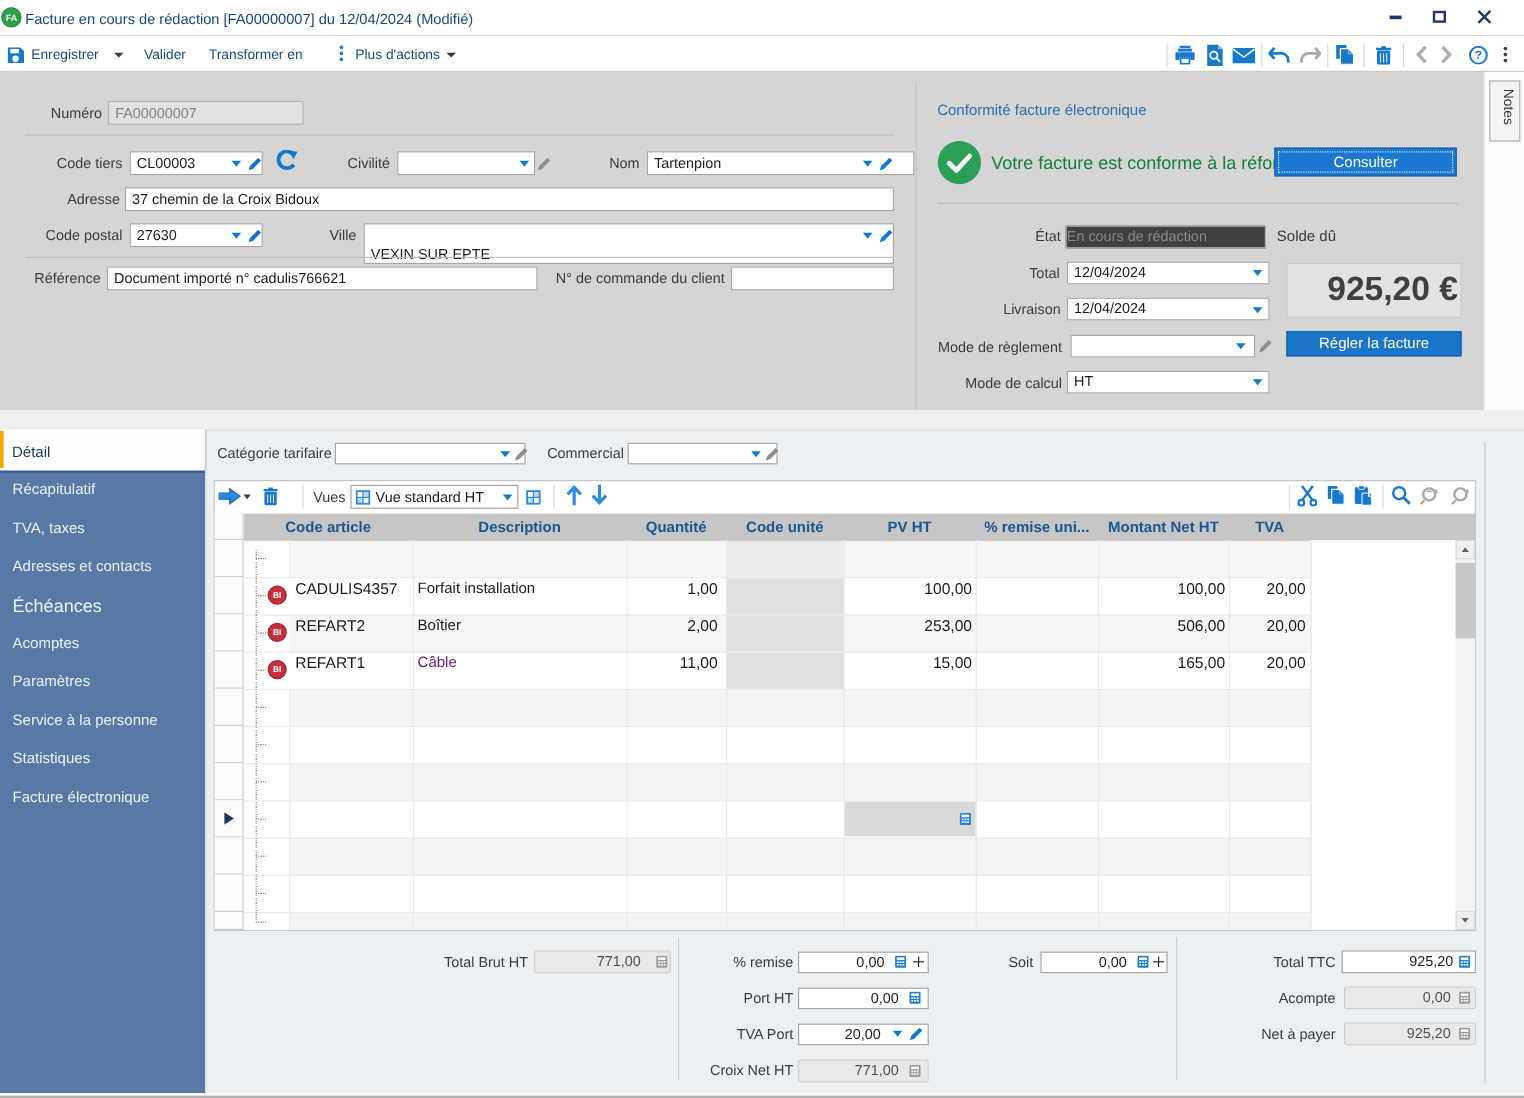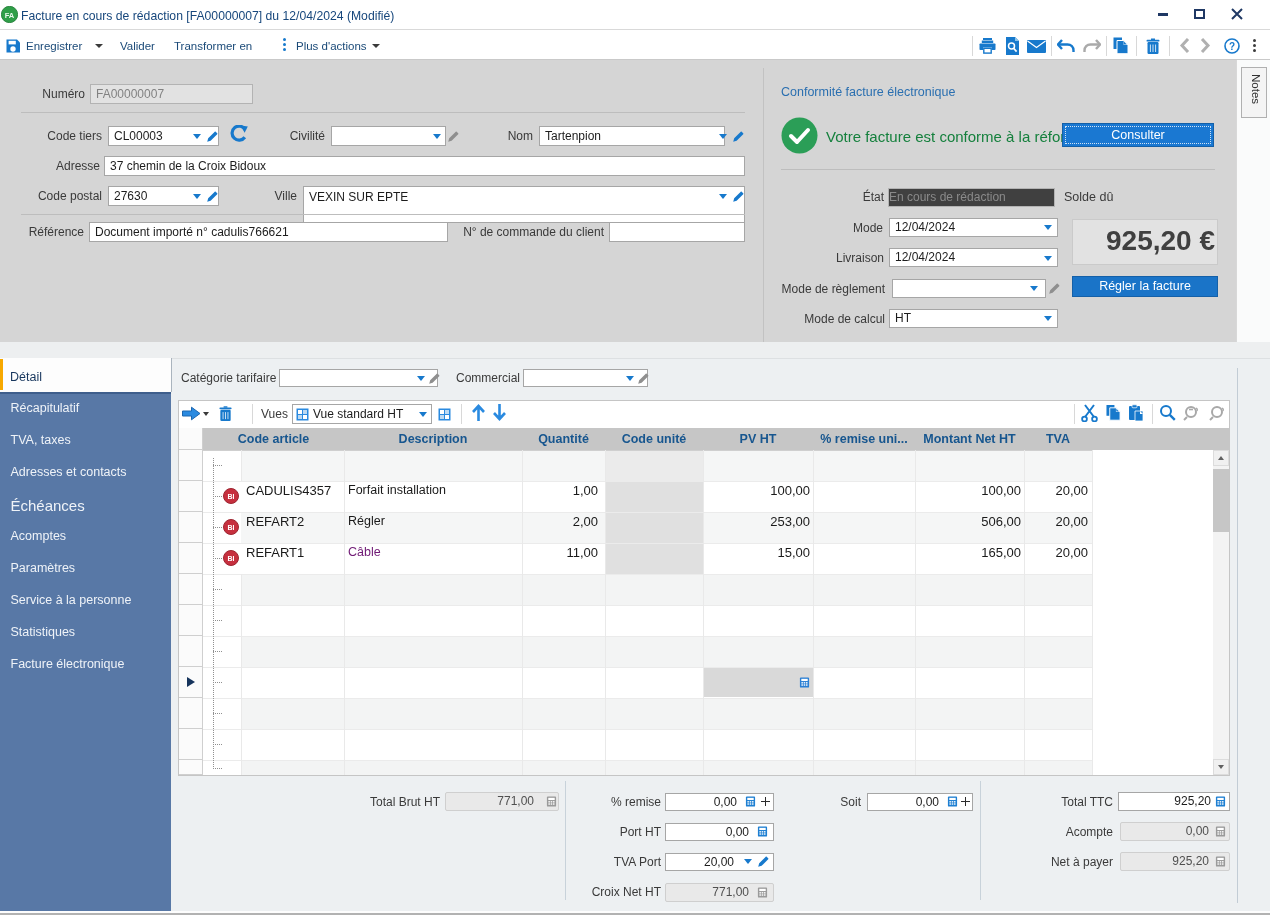--- a/index.html
+++ b/index.html
@@ -99,35 +99,35 @@
     <path d="M14.8 12.2a7 7 0 1 1 0.4-7.5" fill="none" stroke="#1779cc" stroke-width="3.2"></path>
     <path d="M10.8 0.6l7 0.8-3.2 6.3z" fill="#1779cc"></path>
   </svg>
 <div style="position:absolute;right:945px;top:127px;height:18px;line-height:18px;font-size:12px;color:#3a3a3a;white-space:nowrap">Civilité</div>
 <div style="position:absolute;left:331px;top:126px;width:115px;height:20px;background:#fff;border:1px solid #a6a6a6"></div>
 <div style="position:absolute;left:433px;top:133.5px;width:0;height:0;border-left:4px solid transparent;border-right:4px solid transparent;border-top:5px solid #1779cc"></div>
 <svg style="position:absolute;left:447px;top:129.5px" width="13" height="13" viewBox="0 0 16 16">
     <path d="M1.5 14.5l1.2-4.2 8.1-8.1c.3-.3.8-.3 1.1 0l1.9 1.9c.3.3.3.8 0 1.1l-8.1 8.1z" fill="#8f8f8f"></path>
   </svg>
 <div style="position:absolute;right:737px;top:127px;height:18px;line-height:18px;font-size:12px;color:#3a3a3a;white-space:nowrap">Nom</div>
-<div style="position:absolute;left:539px;top:126px;width:186px;height:20px;background:#fff;border:1px solid #a6a6a6;font-size:12px;color:#1c1c1c;line-height:18px;padding:0 5px">Tartenpion</div>
+<div style="position:absolute;left:539px;top:126px;width:223px;height:20px;background:#fff;border:1px solid #a6a6a6;font-size:12px;color:#1c1c1c;line-height:18px;padding:0 5px">Tartenpion</div>
 <div style="position:absolute;left:719px;top:133.5px;width:0;height:0;border-left:4px solid transparent;border-right:4px solid transparent;border-top:5px solid #1779cc"></div>
 <svg style="position:absolute;left:732px;top:129.5px" width="13" height="13" viewBox="0 0 16 16">
     <path d="M1.5 14.5l1.2-4.2 8.1-8.1c.3-.3.8-.3 1.1 0l1.9 1.9c.3.3.3.8 0 1.1l-8.1 8.1z" fill="#1779cc"></path>
   </svg>
 <div style="position:absolute;right:1170px;top:157px;height:18px;line-height:18px;font-size:12px;color:#3a3a3a;white-space:nowrap">Adresse</div>
 <div style="position:absolute;left:104px;top:156px;width:641px;height:20px;background:#fff;border:1px solid #a6a6a6;font-size:12px;color:#1c1c1c;line-height:18px;padding:0 5px">37 chemin de la Croix Bidoux</div>
 <div style="position:absolute;right:1168px;top:187px;height:18px;line-height:18px;font-size:12px;color:#3a3a3a;white-space:nowrap">Code postal</div>
 <div style="position:absolute;left:108px;top:186px;width:111px;height:20px;background:#fff;border:1px solid #a6a6a6;font-size:12px;color:#1c1c1c;line-height:18px;padding:0 5px">27630</div>
 <div style="position:absolute;left:193px;top:193.5px;width:0;height:0;border-left:4px solid transparent;border-right:4px solid transparent;border-top:5px solid #1779cc"></div>
 <svg style="position:absolute;left:206px;top:189.5px" width="13" height="13" viewBox="0 0 16 16">
     <path d="M1.5 14.5l1.2-4.2 8.1-8.1c.3-.3.8-.3 1.1 0l1.9 1.9c.3.3.3.8 0 1.1l-8.1 8.1z" fill="#1779cc"></path>
   </svg>
 <div style="position:absolute;right:973px;top:187px;height:18px;line-height:18px;font-size:12px;color:#3a3a3a;white-space:nowrap">Ville</div>
-<div style="position:absolute;left:303px;top:186px;width:442px;height:37px;background:#fff;border:1px solid #a6a6a6;font-size:12px;color:#1c1c1c;line-height:18px;padding:1px 5px">VEXIN SUR EPTE</div>
+<div style="position:absolute;left:303px;top:186px;width:442px;height:20px;background:#fff;border:1px solid #a6a6a6;font-size:12px;color:#1c1c1c;line-height:18px;padding:16px 5px">VEXIN SUR EPTE</div>
 <div style="position:absolute;left:719px;top:193.5px;width:0;height:0;border-left:4px solid transparent;border-right:4px solid transparent;border-top:5px solid #1779cc"></div>
 <svg style="position:absolute;left:732px;top:189.5px" width="13" height="13" viewBox="0 0 16 16">
     <path d="M1.5 14.5l1.2-4.2 8.1-8.1c.3-.3.8-.3 1.1 0l1.9 1.9c.3.3.3.8 0 1.1l-8.1 8.1z" fill="#1779cc"></path>
   </svg>
 <div style="position:absolute;left:21px;top:214px;width:724px;height:1px;background:#bdbdbd"></div>
 <div style="position:absolute;right:1186px;top:223px;height:18px;line-height:18px;font-size:12px;color:#3a3a3a;white-space:nowrap">Référence</div>
 <div style="position:absolute;left:89px;top:222px;width:359px;height:20px;background:#fff;border:1px solid #a6a6a6;font-size:12px;color:#1c1c1c;line-height:18px;padding:0 5px">Document importé n° cadulis766621</div>
 <div style="position:absolute;right:666px;top:223px;height:18px;line-height:18px;font-size:12px;color:#3a3a3a;white-space:nowrap">N° de commande du client</div>
 <div style="position:absolute;left:609px;top:222px;width:136px;height:20px;background:#fff;border:1px solid #a6a6a6"></div>
 <div style="position:absolute;left:763px;top:68px;width:1px;height:274px;background:#c2c2c2"></div>
@@ -136,21 +136,21 @@
     <circle cx="18.5" cy="18.5" r="18" fill="#2b9e57"></circle>
     <path d="M10 19l6 6 11-12" fill="none" stroke="#fff" stroke-width="4" stroke-linecap="round" stroke-linejoin="round"></path>
   </svg>
 <div style="position:absolute;left:826px;top:128px;font-size:15px;color:#15803d;white-space:nowrap">Votre facture est conforme à la réforme</div>
 <div style="position:absolute;left:1062px;top:123px;width:152px;height:24px;background:#1a78d2;border:1px solid #1460a8"></div>
 <div style="position:absolute;left:1065px;top:126px;width:146px;height:18px;border:1px dotted #cfe2f4;color:#fff;font-size:12.5px;text-align:center;line-height:17px">Consulter</div>
 <div style="position:absolute;left:781px;top:169px;width:434px;height:1px;background:#bdbdbd"></div>
 <div style="position:absolute;right:386px;top:188px;height:18px;line-height:18px;font-size:12px;color:#3a3a3a;white-space:nowrap">État</div>
 <div style="position:absolute;left:888px;top:188px;width:167px;height:19px;background:#404040;border:1px solid #b3b3b3;font-size:12px;color:#8a8a8a;line-height:17px;padding:0 0">En cours de rédaction</div>
 <div style="position:absolute;left:1064px;top:190px;font-size:12.5px;color:#3a3a3a;white-space:nowrap">Solde dû</div>
-<div style="position:absolute;right:387px;top:218.5px;height:18px;line-height:18px;font-size:12px;color:#3a3a3a;white-space:nowrap">Mode</div>
+<div style="position:absolute;right:387px;top:218.5px;height:18px;line-height:18px;font-size:12px;color:#3a3a3a;white-space:nowrap">Total</div>
 <div style="position:absolute;left:889px;top:218px;width:169px;height:19px;background:#fff;border:1px solid #a6a6a6;font-size:12px;color:#1c1c1c;line-height:17px;padding:0 5px">12/04/2024</div>
 <div style="position:absolute;left:1044px;top:225.0px;width:0;height:0;border-left:4px solid transparent;border-right:4px solid transparent;border-top:5px solid #1779cc"></div>
 <div style="position:absolute;left:1072px;top:219px;width:146px;height:46px;background:#e2e2e2;border:1px solid #cacaca;font-size:28px;font-weight:bold;color:#404040;text-align:right;line-height:42px;padding-right:2px">925,20 €</div>
 <div style="position:absolute;right:386px;top:249px;height:18px;line-height:18px;font-size:12px;color:#3a3a3a;white-space:nowrap">Livraison</div>
 <div style="position:absolute;left:889px;top:248px;width:169px;height:19px;background:#fff;border:1px solid #a6a6a6;font-size:12px;color:#1c1c1c;line-height:17px;padding:0 5px">12/04/2024</div>
 <div style="position:absolute;left:1044px;top:255.5px;width:0;height:0;border-left:4px solid transparent;border-right:4px solid transparent;border-top:5px solid #1779cc"></div>
 <div style="position:absolute;right:385px;top:279.5px;height:18px;line-height:18px;font-size:12px;color:#3a3a3a;white-space:nowrap">Mode de règlement</div>
 <div style="position:absolute;left:892px;top:279px;width:154px;height:19px;background:#fff;border:1px solid #a6a6a6"></div>
 <div style="position:absolute;left:1030px;top:286.0px;width:0;height:0;border-left:4px solid transparent;border-right:4px solid transparent;border-top:5px solid #1779cc"></div>
 <svg style="position:absolute;left:1048px;top:282.0px" width="13" height="13" viewBox="0 0 16 16">
@@ -348,21 +348,21 @@
 <div style="position:absolute;left:223px;top:488.0px;width:16px;height:16px;border-radius:50%;background:#c62f3e;border:1px solid #9e2531;color:#fff;font-size:7px;font-weight:bold;text-align:center;line-height:15px">BI</div>
 <div style="position:absolute;left:223px;top:519.0px;width:16px;height:16px;border-radius:50%;background:#c62f3e;border:1px solid #9e2531;color:#fff;font-size:7px;font-weight:bold;text-align:center;line-height:15px">BI</div>
 <div style="position:absolute;left:223px;top:550.0px;width:16px;height:16px;border-radius:50%;background:#c62f3e;border:1px solid #9e2531;color:#fff;font-size:7px;font-weight:bold;text-align:center;line-height:15px">BI</div>
 <div style="position:absolute;left:246px;top:482.5px;font-size:13px;color:#1a1a1a;white-space:nowrap">CADULIS4357</div>
 <div style="position:absolute;left:348px;top:482.5px;font-size:12.5px;color:#1a1a1a;white-space:nowrap">Forfait installation</div>
 <div style="position:absolute;right:672px;top:482.5px;font-size:13px;color:#1a1a1a">1,00</div>
 <div style="position:absolute;right:460px;top:482.5px;font-size:13px;color:#1a1a1a">100,00</div>
 <div style="position:absolute;right:249px;top:482.5px;font-size:13px;color:#1a1a1a">100,00</div>
 <div style="position:absolute;right:182px;top:482.5px;font-size:13px;color:#1a1a1a">20,00</div>
 <div style="position:absolute;left:246px;top:513.5px;font-size:13px;color:#1a1a1a;white-space:nowrap">REFART2</div>
-<div style="position:absolute;left:348px;top:513.5px;font-size:12.5px;color:#1a1a1a;white-space:nowrap">Régler</div>
+<div style="position:absolute;left:348px;top:513.5px;font-size:12.5px;color:#1a1a1a;white-space:nowrap">Boîtier</div>
 <div style="position:absolute;right:672px;top:513.5px;font-size:13px;color:#1a1a1a">2,00</div>
 <div style="position:absolute;right:460px;top:513.5px;font-size:13px;color:#1a1a1a">253,00</div>
 <div style="position:absolute;right:249px;top:513.5px;font-size:13px;color:#1a1a1a">506,00</div>
 <div style="position:absolute;right:182px;top:513.5px;font-size:13px;color:#1a1a1a">20,00</div>
 <div style="position:absolute;left:246px;top:544.5px;font-size:13px;color:#1a1a1a;white-space:nowrap">REFART1</div>
 <div style="position:absolute;left:348px;top:544.5px;font-size:12.5px;color:#701a75;white-space:nowrap">Câble</div>
 <div style="position:absolute;right:672px;top:544.5px;font-size:13px;color:#1a1a1a">11,00</div>
 <div style="position:absolute;right:460px;top:544.5px;font-size:13px;color:#1a1a1a">15,00</div>
 <div style="position:absolute;right:249px;top:544.5px;font-size:13px;color:#1a1a1a">165,00</div>
 <div style="position:absolute;right:182px;top:544.5px;font-size:13px;color:#1a1a1a">20,00</div>

